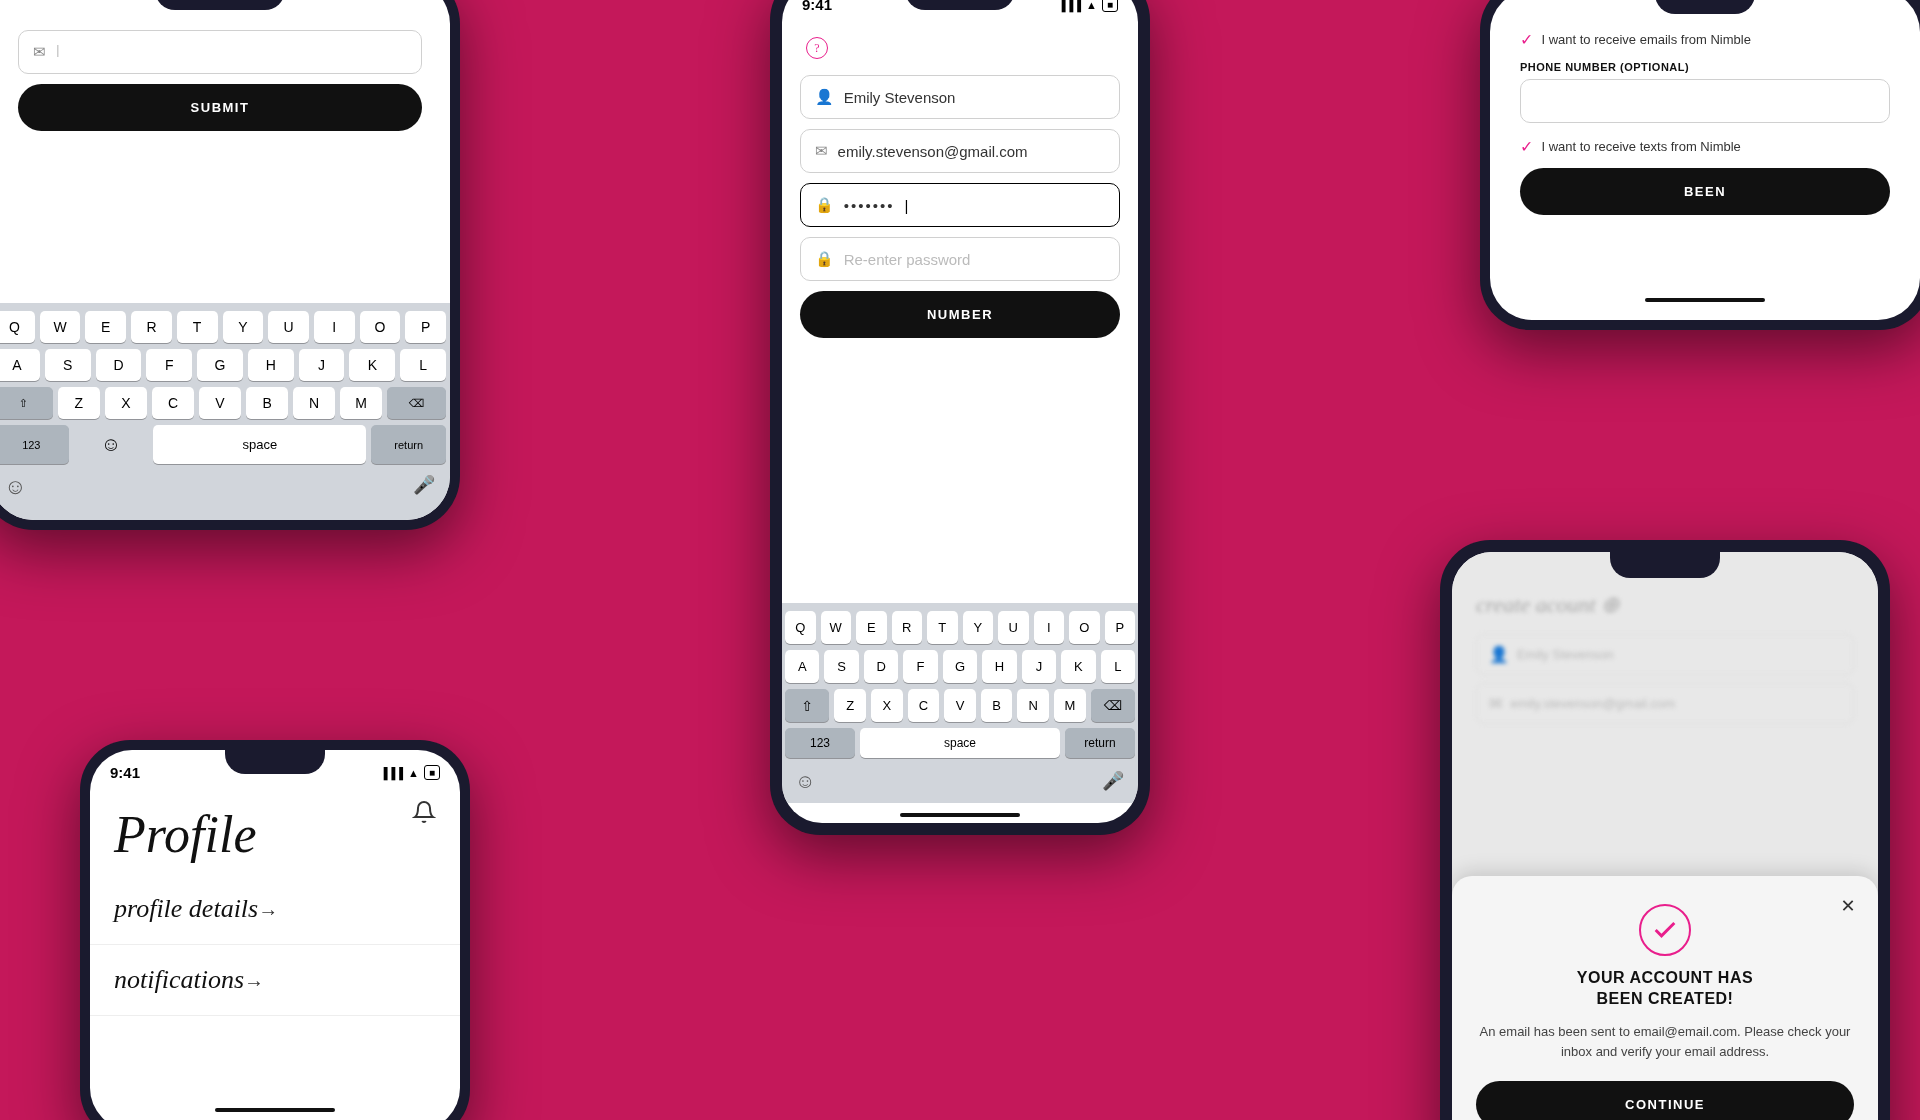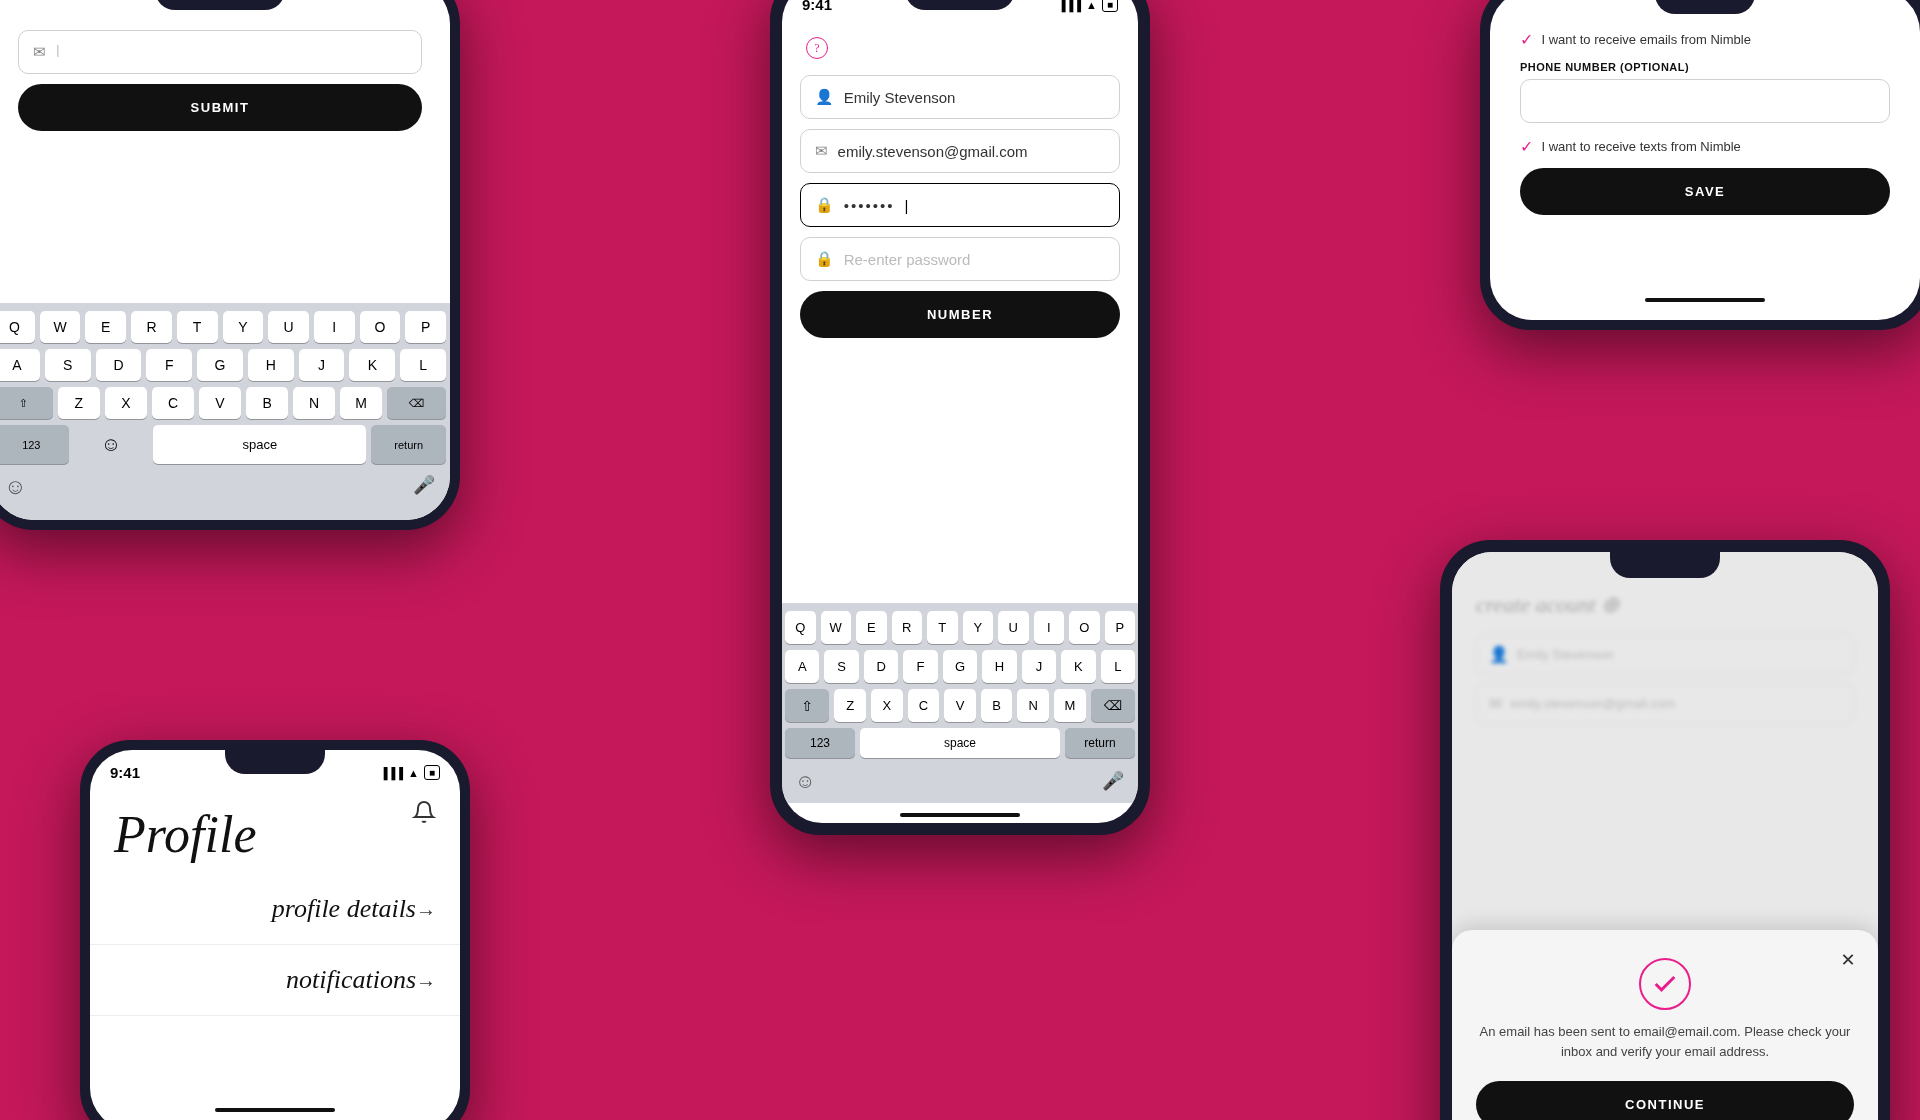--- a/index.html
+++ b/index.html
@@ -186,21 +186,21 @@
       font-size: 52px;
       font-weight: 300;
       font-style: italic;
       color: #111;
       font-family: Liberation Serif, serif;
       padding: 20px 24px 10px;
     }
 
     .profile-item {
       display: flex;
-      justify-content: flex-end;
+      justify-content: flex-start;
       align-items: center;
       padding: 20px 24px;
       border-bottom: 1px solid #eee;
     }
 
     .profile-item-label {
       font-size: 26px;
       font-weight: 300;
       font-style: italic;
       font-family: Georgia, serif;
@@ -511,21 +511,21 @@
 
       <div class="input-field" style="margin-bottom:14px; min-height:44px;">
         <span></span>
       </div>
 
       <div class="checkbox-row">
         <span class="checkbox-checked">✓</span>
         <span>I want to receive texts from Nimble</span>
       </div>
 
-      <div class="btn-black" style="margin-top:10px;">SAVE</div>
+      <div class="btn-black" style="margin-top:10px;">BEEN</div>
     </div>
 
     <div class="phone-home-indicator"></div>
   </div>
 </div>
 
 <div class="phone phone-4" style="position:absolute; bottom:-20px; left:80px; width:390px; height:400px; background:#1a1a2e; border-radius:50px;">
   <div class="phone-screen" style="top:10px; left:10px; right:10px; bottom:10px; border-radius:42px;">
     <div class="phone-notch" style="width:100px; height:24px;"></div>
 
@@ -586,20 +586,23 @@
       </div>
 
       <div class="modal-icon">
         <div class="check-circle">
           <svg width="28" height="28" viewBox="0 0 24 24" fill="none" stroke="#e91e8c" stroke-width="2.5">
             <polyline points="20 6 9 17 4 12"></polyline>
           </svg>
         </div>
       </div>
 
+      <div class="modal-title">
+        <span>YOUR ACCOUNT HAS<br>BEEN CREATED!</span>
+      </div>
 
       <div class="modal-text">An email has been sent to email@email.com. Please check your inbox and verify your email address.</div>
 
       <div class="btn-black" style="margin-bottom:0;">CONTINUE</div>
     </div>
 
   </div>
 </div>
 
 </body></html>

